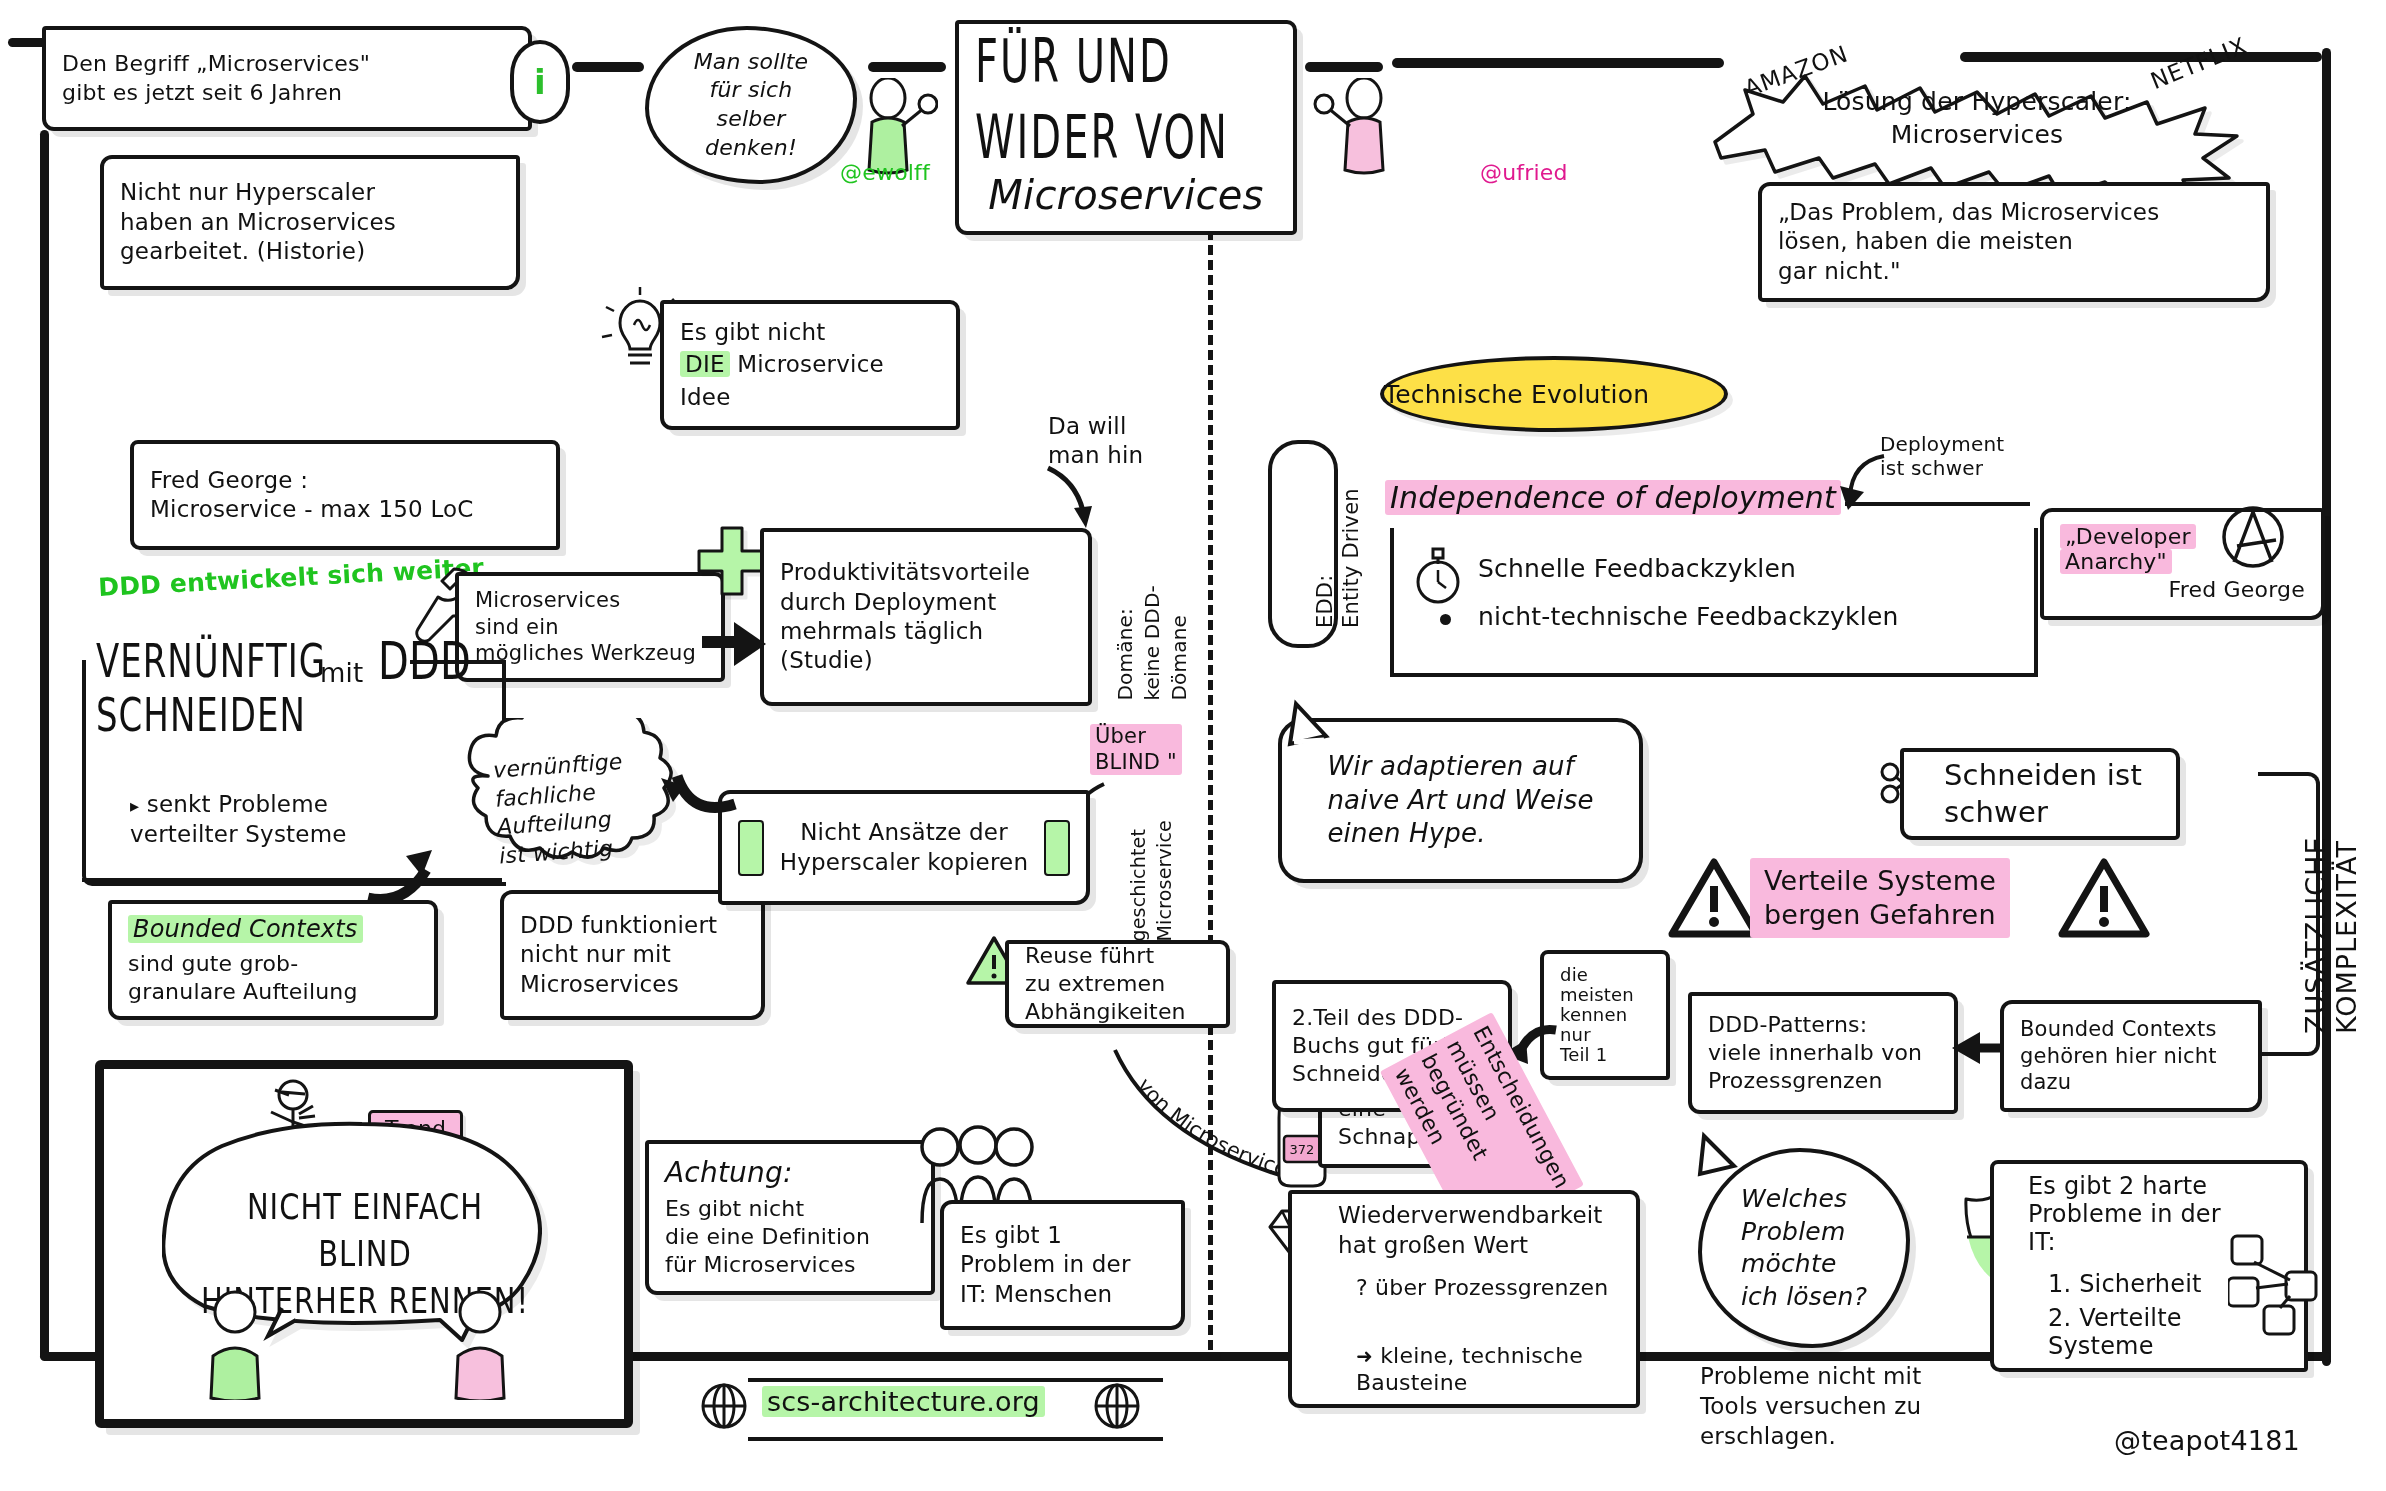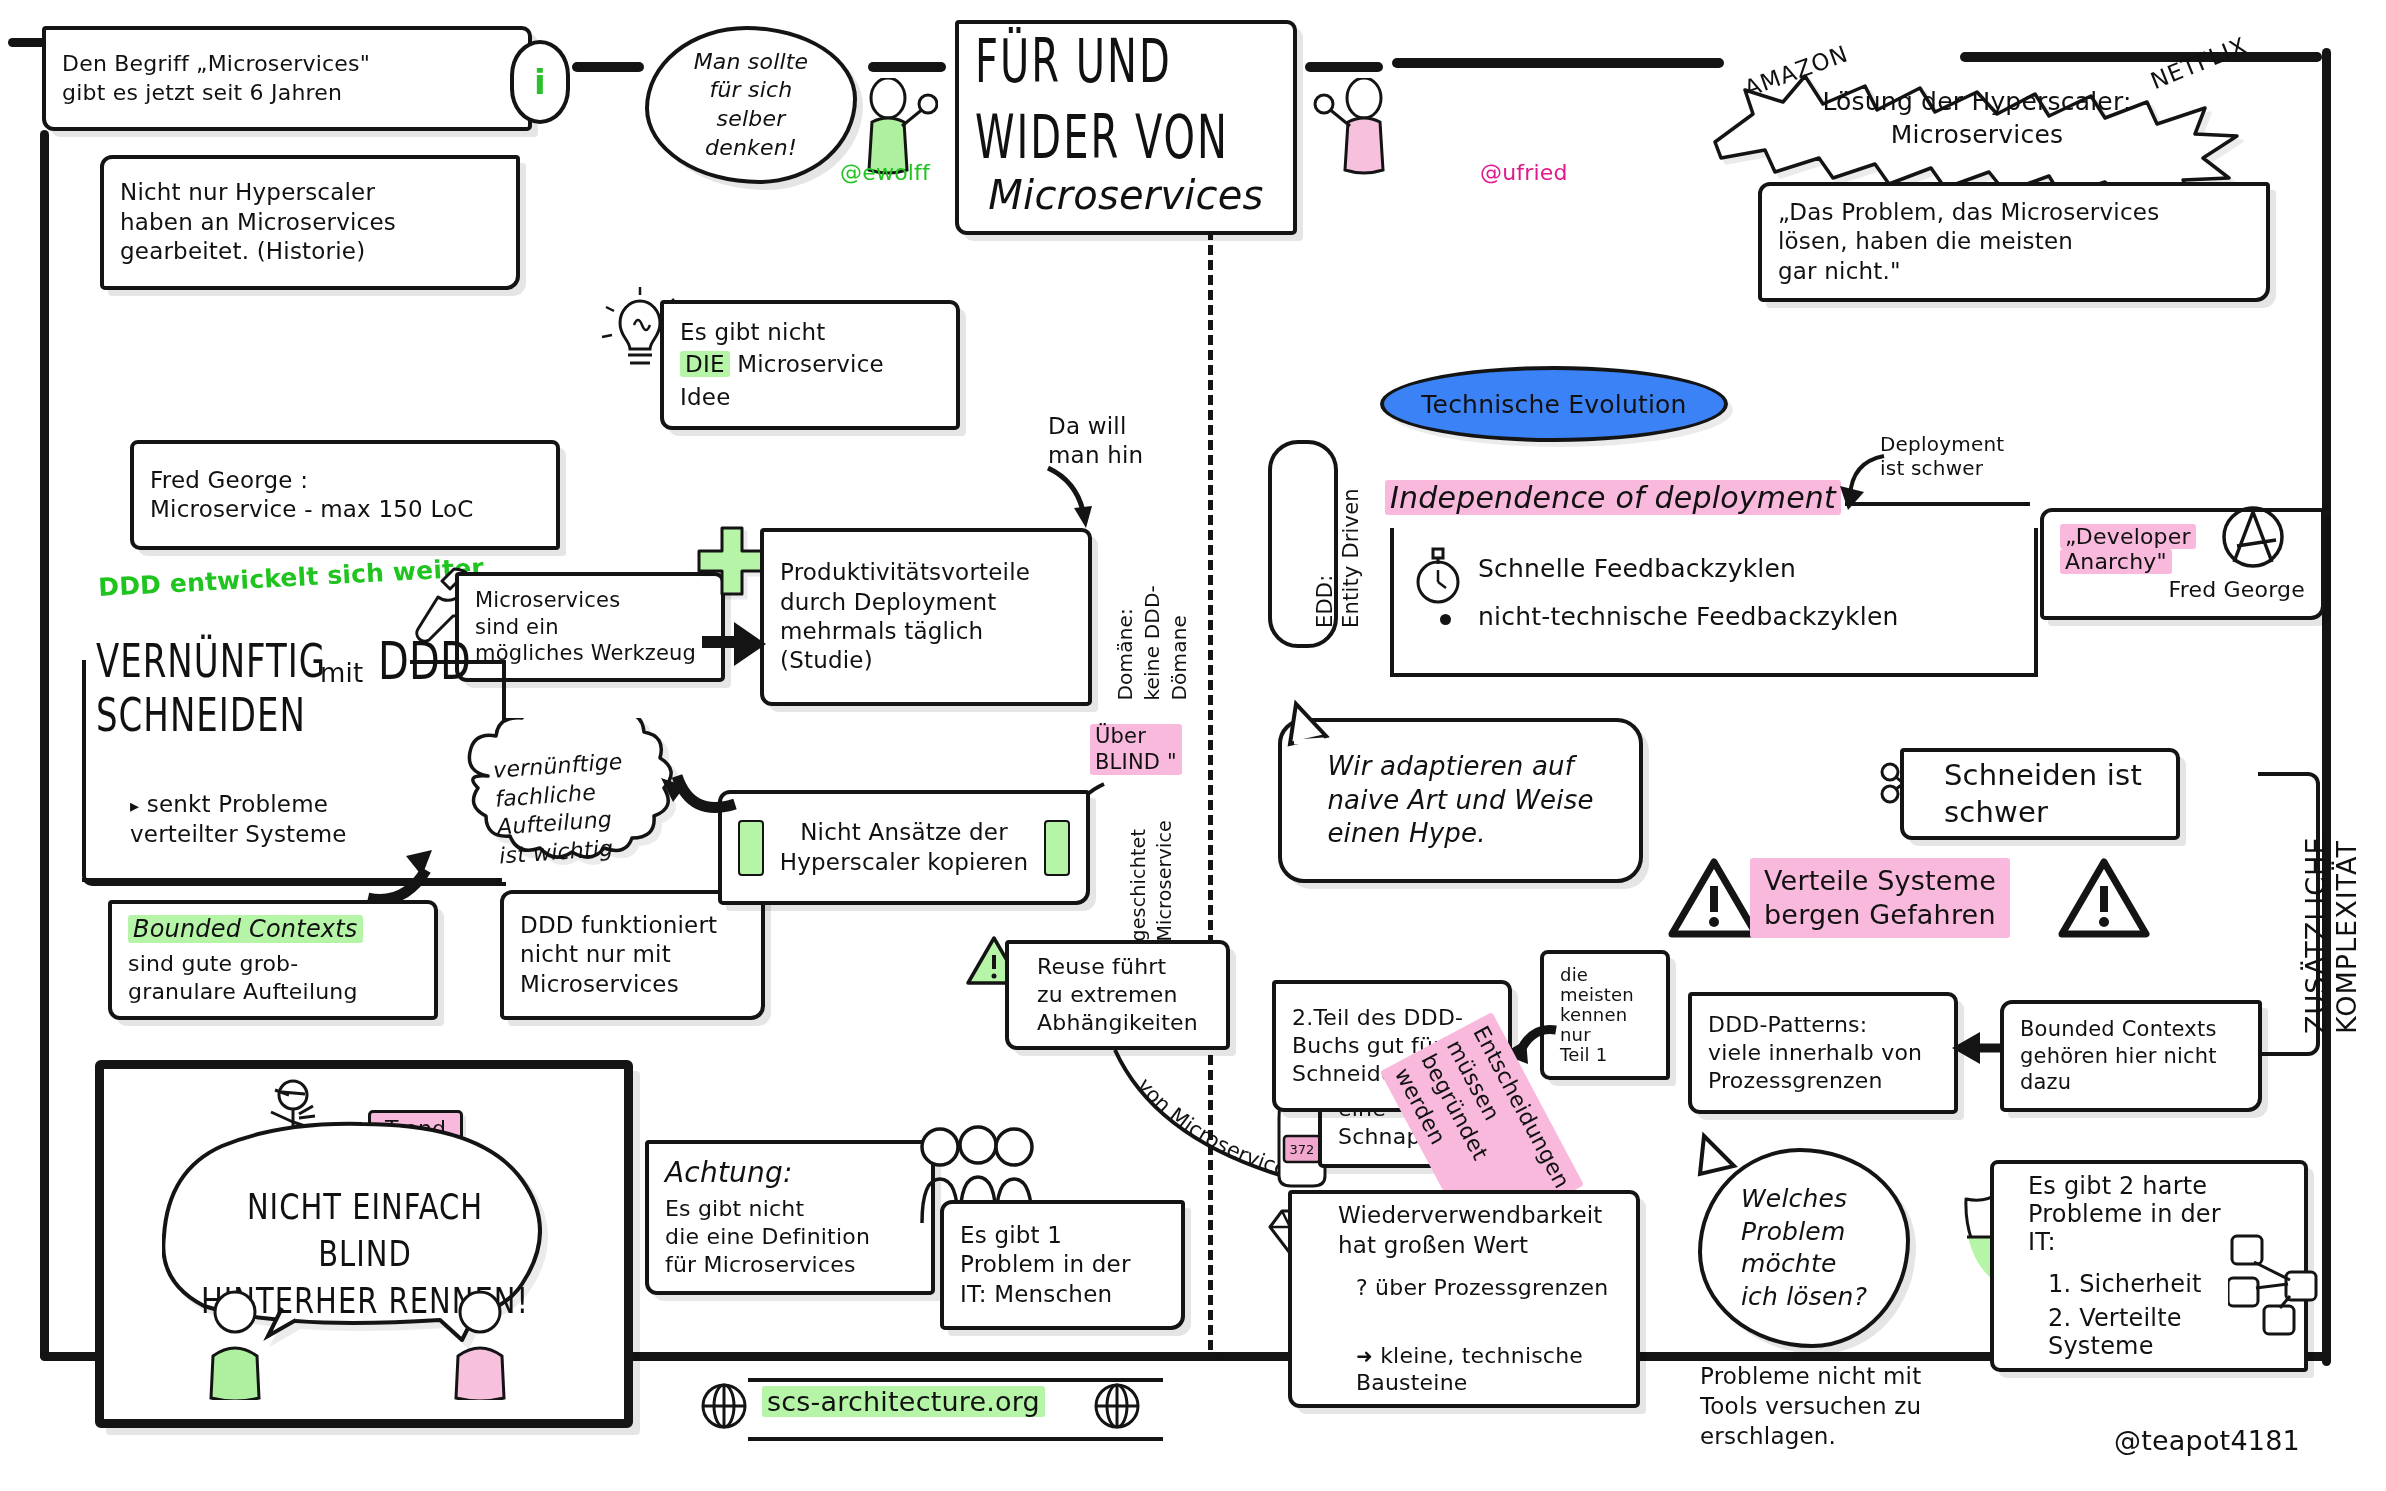--- a/index.html
+++ b/index.html
@@ -357,21 +357,21 @@
     <path d="M30 44 l-24 -8 l12 24 z" fill="#141414"></path>
   </svg>
 
   <div style="position:absolute;left:965px;top:935px;width:58px;height:52px;">
     <svg width="58" height="52" viewBox="0 0 58 52">
       <path d="M29 3 L55 48 L3 48 Z" fill="#b6f5a8" stroke="#141414" stroke-width="3.5" stroke-linejoin="round"></path>
       <line x1="29" y1="20" x2="29" y2="34" stroke="#141414" stroke-width="4"></line>
       <circle cx="29" cy="41" r="2.5" fill="#141414"></circle>
     </svg>
   </div>
-  <div class="box r1 hand" style="left:1005px;top:940px;width:225px;height:110px;font-size:22px;justify-content:center;">
+  <div class="box r1 hand" style="left:1005px;top:940px;width:225px;height:88px;font-size:22px;">
     <span class="txt">Reuse führt
 zu extremen
 Abhängikeiten</span>
   </div>
 
   <svg class="arrowsvg" style="left:1095px;top:1040px;width:220px;height:180px;">
     <path id="vmpath" d="M20 10 q42 92 182 130" stroke="#141414" stroke-width="4" fill="none"></path>
     <text font-family="DejaVu Sans" font-size="21" fill="#141414">
       <textPath href="#vmpath" startOffset="18%" id="vmtext">von Microservices</textPath>
     </text>
@@ -383,21 +383,21 @@
       <rect x="16" y="88" width="36" height="26" rx="3" fill="#f2a7cf" stroke="#141414" stroke-width="2.5"></rect>
       <text x="34" y="106" font-family="DejaVu Sans" font-size="13" text-anchor="middle" fill="#141414" id="bottletext">372</text>
     </svg>
   </div>
   <div class="box r2 hand" style="left:1318px;top:1050px;width:190px;height:118px;font-size:22px;">
     <span class="txt">Reuse ist
 eine
 Schnapsidee</span>
   </div>
 
-  <div style="position:absolute;left:1380px;top:366px;width:340px;height:68px;border:4px solid #141414;border-radius:50%/50%;background:#3b82f6;display:flex;align-items:center;justify-content:center;box-shadow:6px 6px 0 -1px rgba(0,0,0,.08);">
+  <div style="position:absolute;left:1380px;top:356px;width:340px;height:68px;border:4px solid #141414;border-radius:50%/50%;background:#fde047;display:flex;align-items:center;justify-content:flex-start;box-shadow:6px 6px 0 -1px rgba(0,0,0,.08);">
     <span class="hand" style="font-size:25px;">Technische Evolution</span>
   </div>
 
   <div style="position:absolute;left:1268px;top:440px;width:62px;height:200px;border:4px solid #141414;border-radius:30px;background:#fff;"></div>
   <div class="vrot hand" style="left:1312px;top:628px;font-size:21px;transform:rotate(-90deg);line-height:1.25;">EDD:
 Entity Driven</div>
 
   <div class="hand" style="position:absolute;left:1385px;top:480px;font-size:30px;font-style:italic;">
     <span class="hl-pink">Independence of deployment</span>
   </div>

